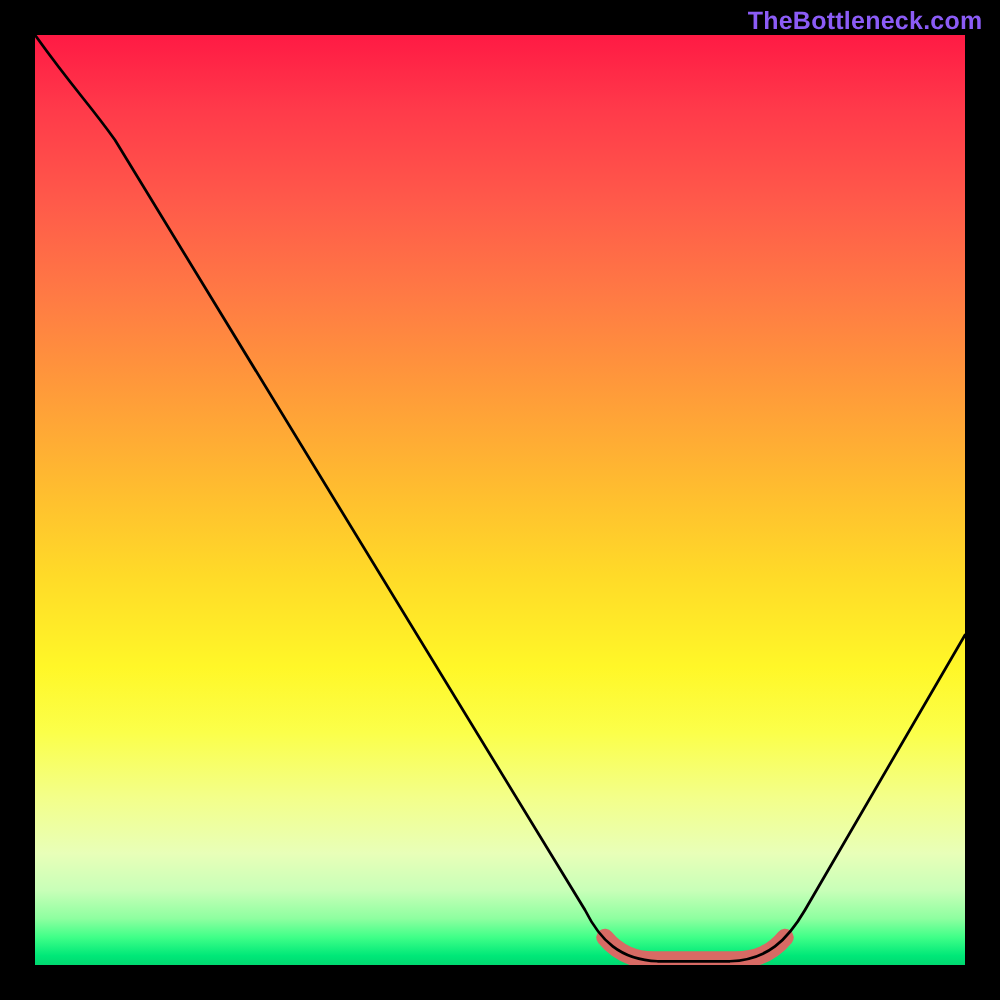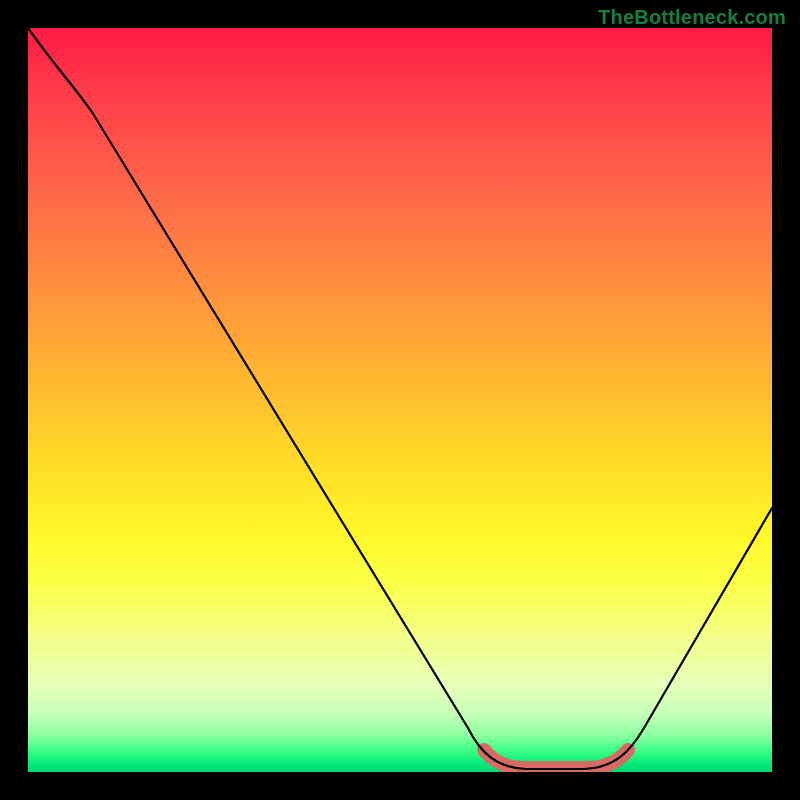--- a/index.html
+++ b/index.html
@@ -51,21 +51,21 @@
     width: 744px;
     height: 744px;
   }
   .watermark {
     position: absolute;
     top: 6px;
     right: 14px;
     font-family: Arial, Helvetica, sans-serif;
     font-size: 20px;
     font-weight: 600;
-    color: #15803d;
+    color: #8b5cf6;
     letter-spacing: 0.2px;
   }
 </style>
 </head>
 <body>
 
 <div class="frame">
   <div class="gradient"></div>
 
   <svg class="curve" viewBox="0 0 744 744">

